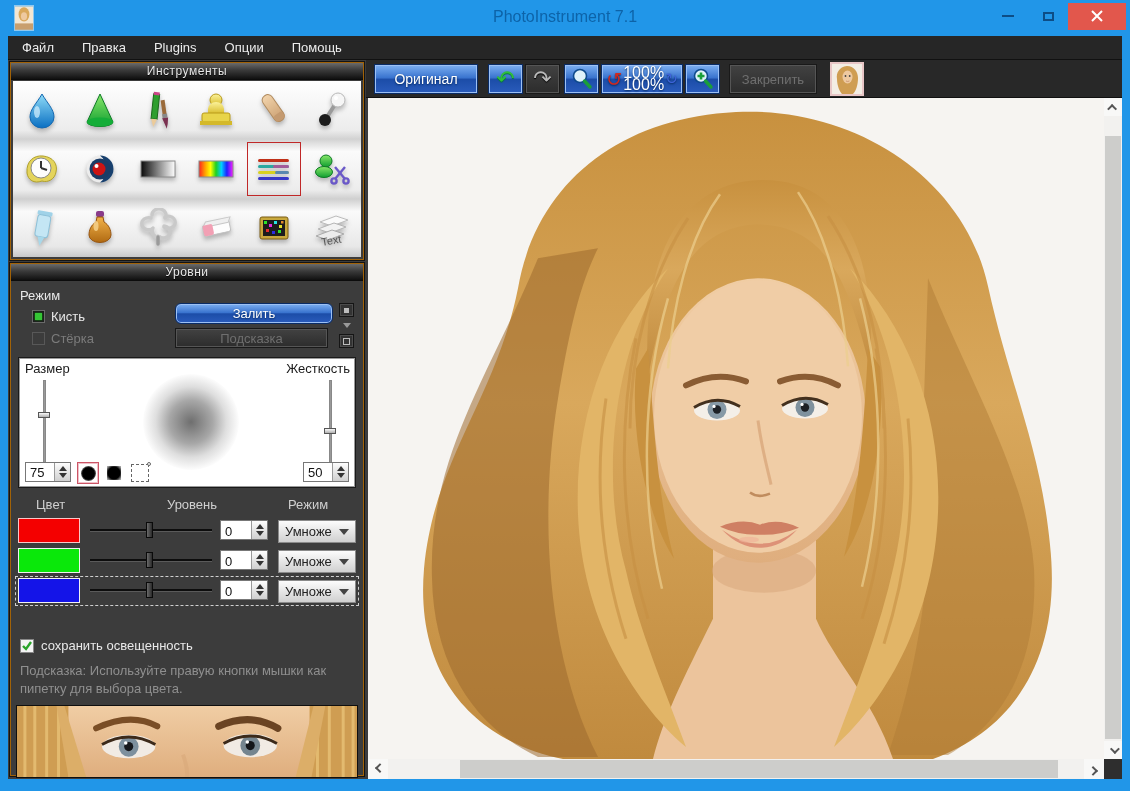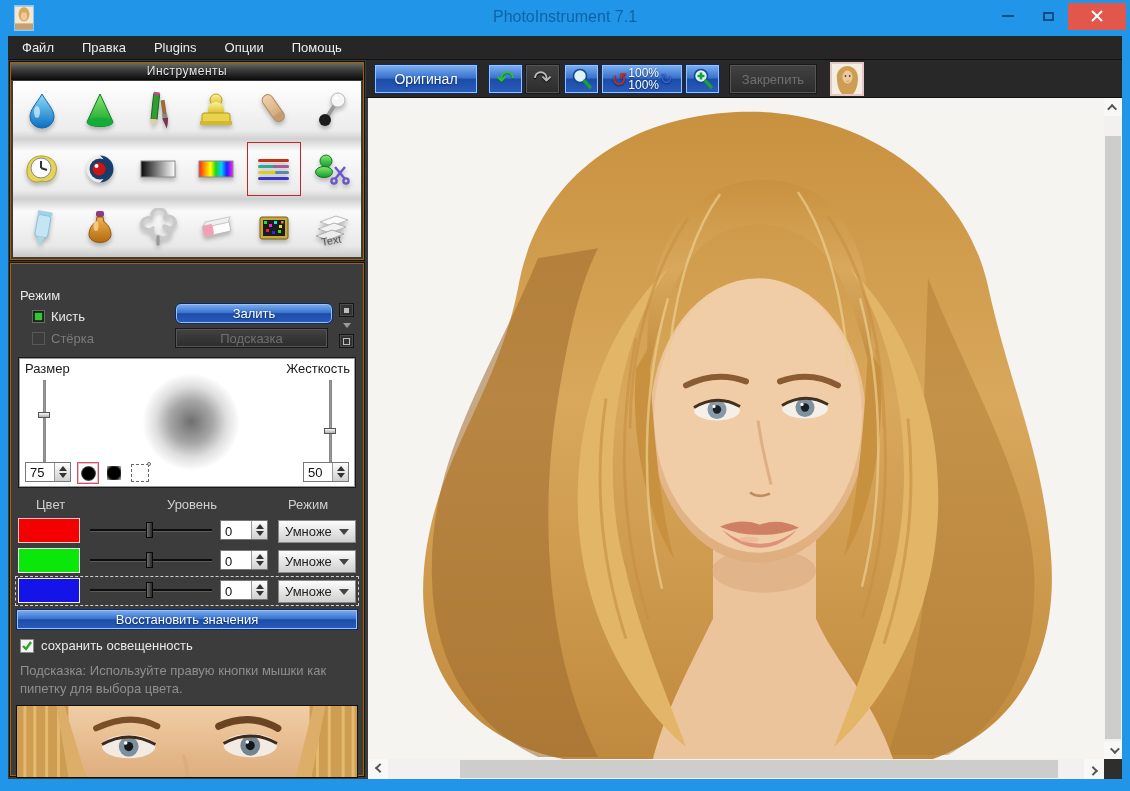--- a/index.html
+++ b/index.html
@@ -115,21 +115,21 @@
 
   
   .toolbar { position:absolute; left:358px; top:0; right:0; height:38px; background:#282828; border-bottom:1px solid #101010; }
   .tb-btn { position:absolute; top:4px; height:30px; }
   .btn-original { left:8px; width:104px; font-size:14px; }
   .icon-btn { display:flex; align-items:center; justify-content:center; }
   .btn-undo { left:122px; width:35px; }
   .btn-redo { left:159px; width:35px; }
   .btn-zoomout { left:198px; width:35px; }
   .zoom-display { left:235px; width:82px; display:flex; align-items:center; justify-content:center; gap:1px; }
-  .zoom-nums { display:flex; flex-direction:column; line-height:12px; color:#fff; font-size:12px; text-shadow:0 1px 2px #052a60; }
+  .zoom-nums { display:flex; flex-direction:column; line-height:12px; color:#fff; font-size:16px; text-shadow:0 1px 2px #052a60; }
   .btn-zoomin { left:319px; width:35px; }
   .btn-pin { left:363px; width:88px; font-size:13px; }
   .tb-thumb { position:absolute; left:464px; top:2px; width:34px; height:34px; border:2px solid #e8c6c6; background:#f3ede4; }
   .arrow-glyph { font-size:22px; line-height:22px; font-family:"DejaVu Sans", sans-serif; }
   .g-undo { color:#2fbf3a; text-shadow:0 1px 1px #073; }
   .g-redo { color:#b9b9b9; text-shadow:0 1px 1px #000; }
   .g-red { color:#d22a1e; font-size:19px; }
   .g-blue { color:#3d63d8; font-size:15px; }
 
   
@@ -396,20 +396,21 @@
             <path d="M10 14 L26 8 L38 12 L22 18 Z" fill="#fafafa" stroke="#bbb"></path>
             <path d="M8 21 L24 15 L36 19 L20 25 Z" fill="#f2f2f2" stroke="#b4b4b4"></path>
             <path d="M6 28 L22 22 L34 26 L18 32 Z" fill="#ececec" stroke="#aaa"></path>
             <text x="12" y="38" font-size="11" fill="#555" transform="rotate(-10 12 38)">Text</text>
           </svg>
         </div>
       </div>
     </div>
 
     <div class="group levels-group">
+      <div class="group-header">Уровни</div>
       <div class="levels-body">
         <span class="lbl mode-label">Режим</span>
 
         <div class="chk-row chk-brush">
           <span class="chk-box">
               <span class="fill"></span>
             </span>
           <span class="lbl">Кисть</span>
         </div>
         <div class="chk-row chk-eraser">
@@ -518,21 +519,20 @@
                 <span class="tri-up"></span>
                 <span class="tri-dn"></span>
               </span>
           </div>
           <div class="dropdown">
             <span class="dd-text">Умноже</span>
             <span class="dd-chev"></span>
           </div>
         </div>
 
-        <div class="btn-blue btn-restore">Восстановить значения</div>
 
         <div class="chk-light">
           <span class="chk-white">
             <svg width="12" height="12" viewBox="0 0 12 12">
                 <path d="M2 6 L5 9 L10 2" stroke="#2aa42a" stroke-width="2.4" fill="none"></path>
               </svg>
           </span>
           <span class="lbl">сохранить освещенность</span>
         </div>
 

